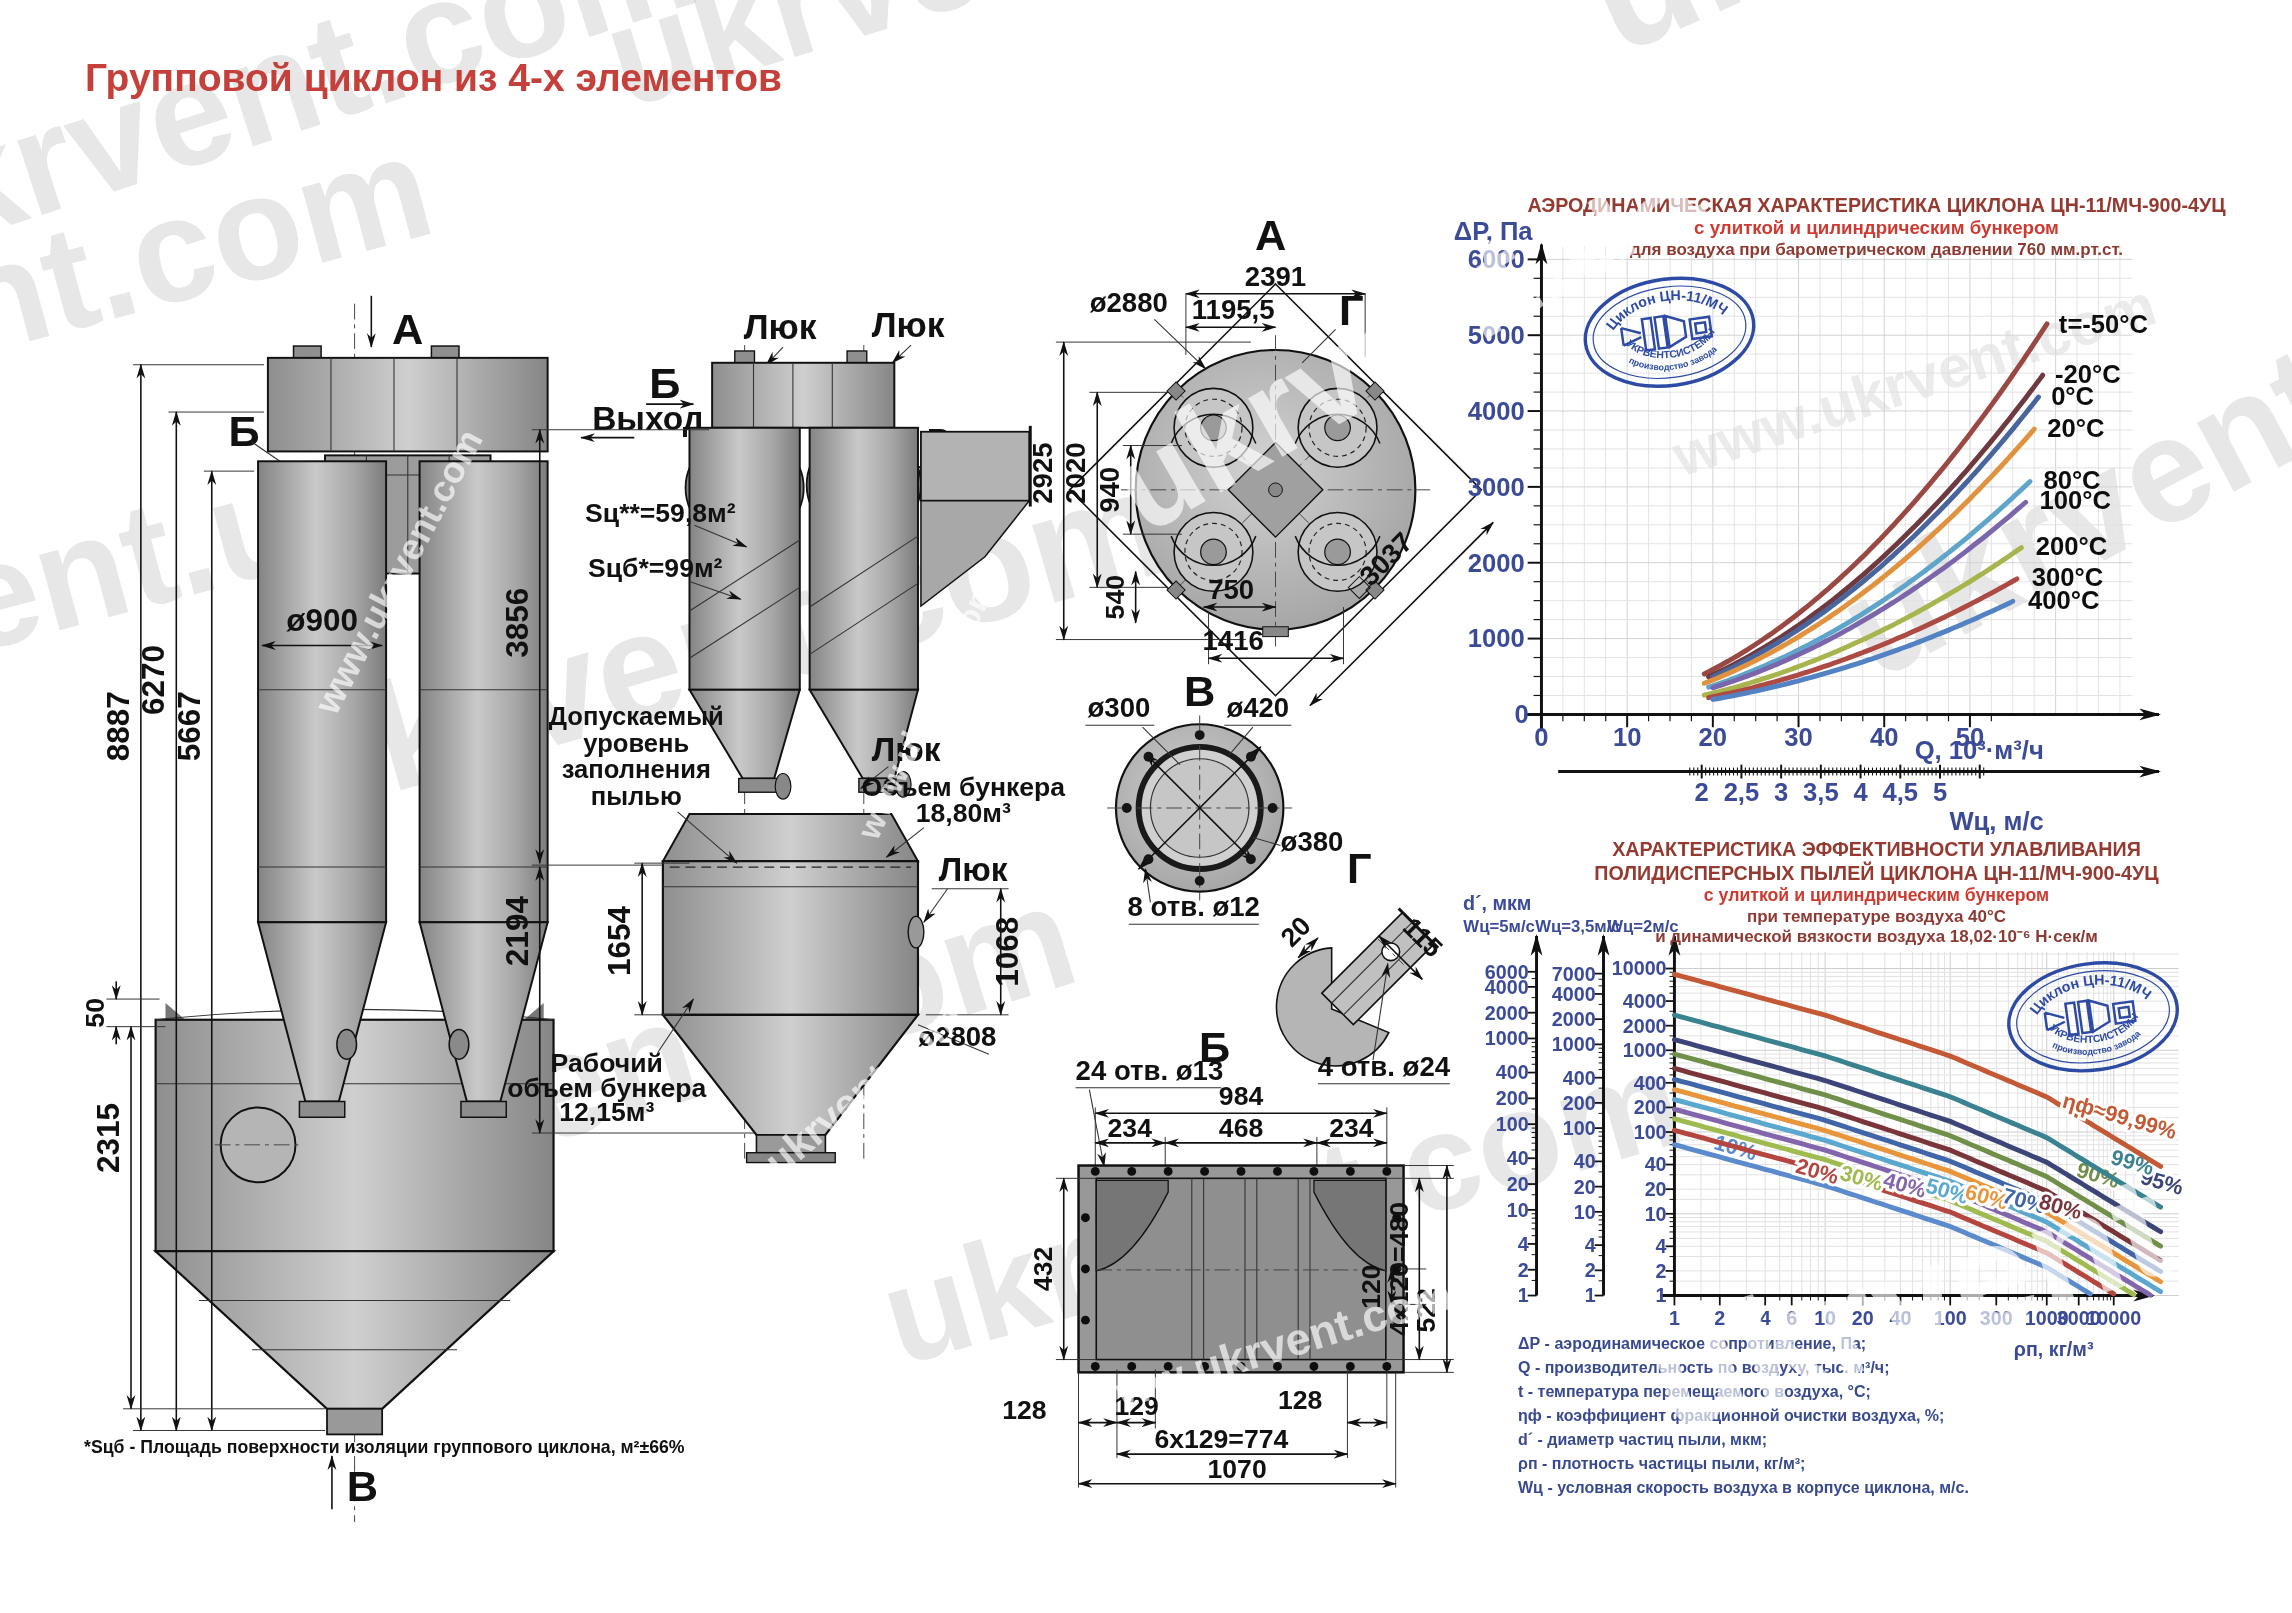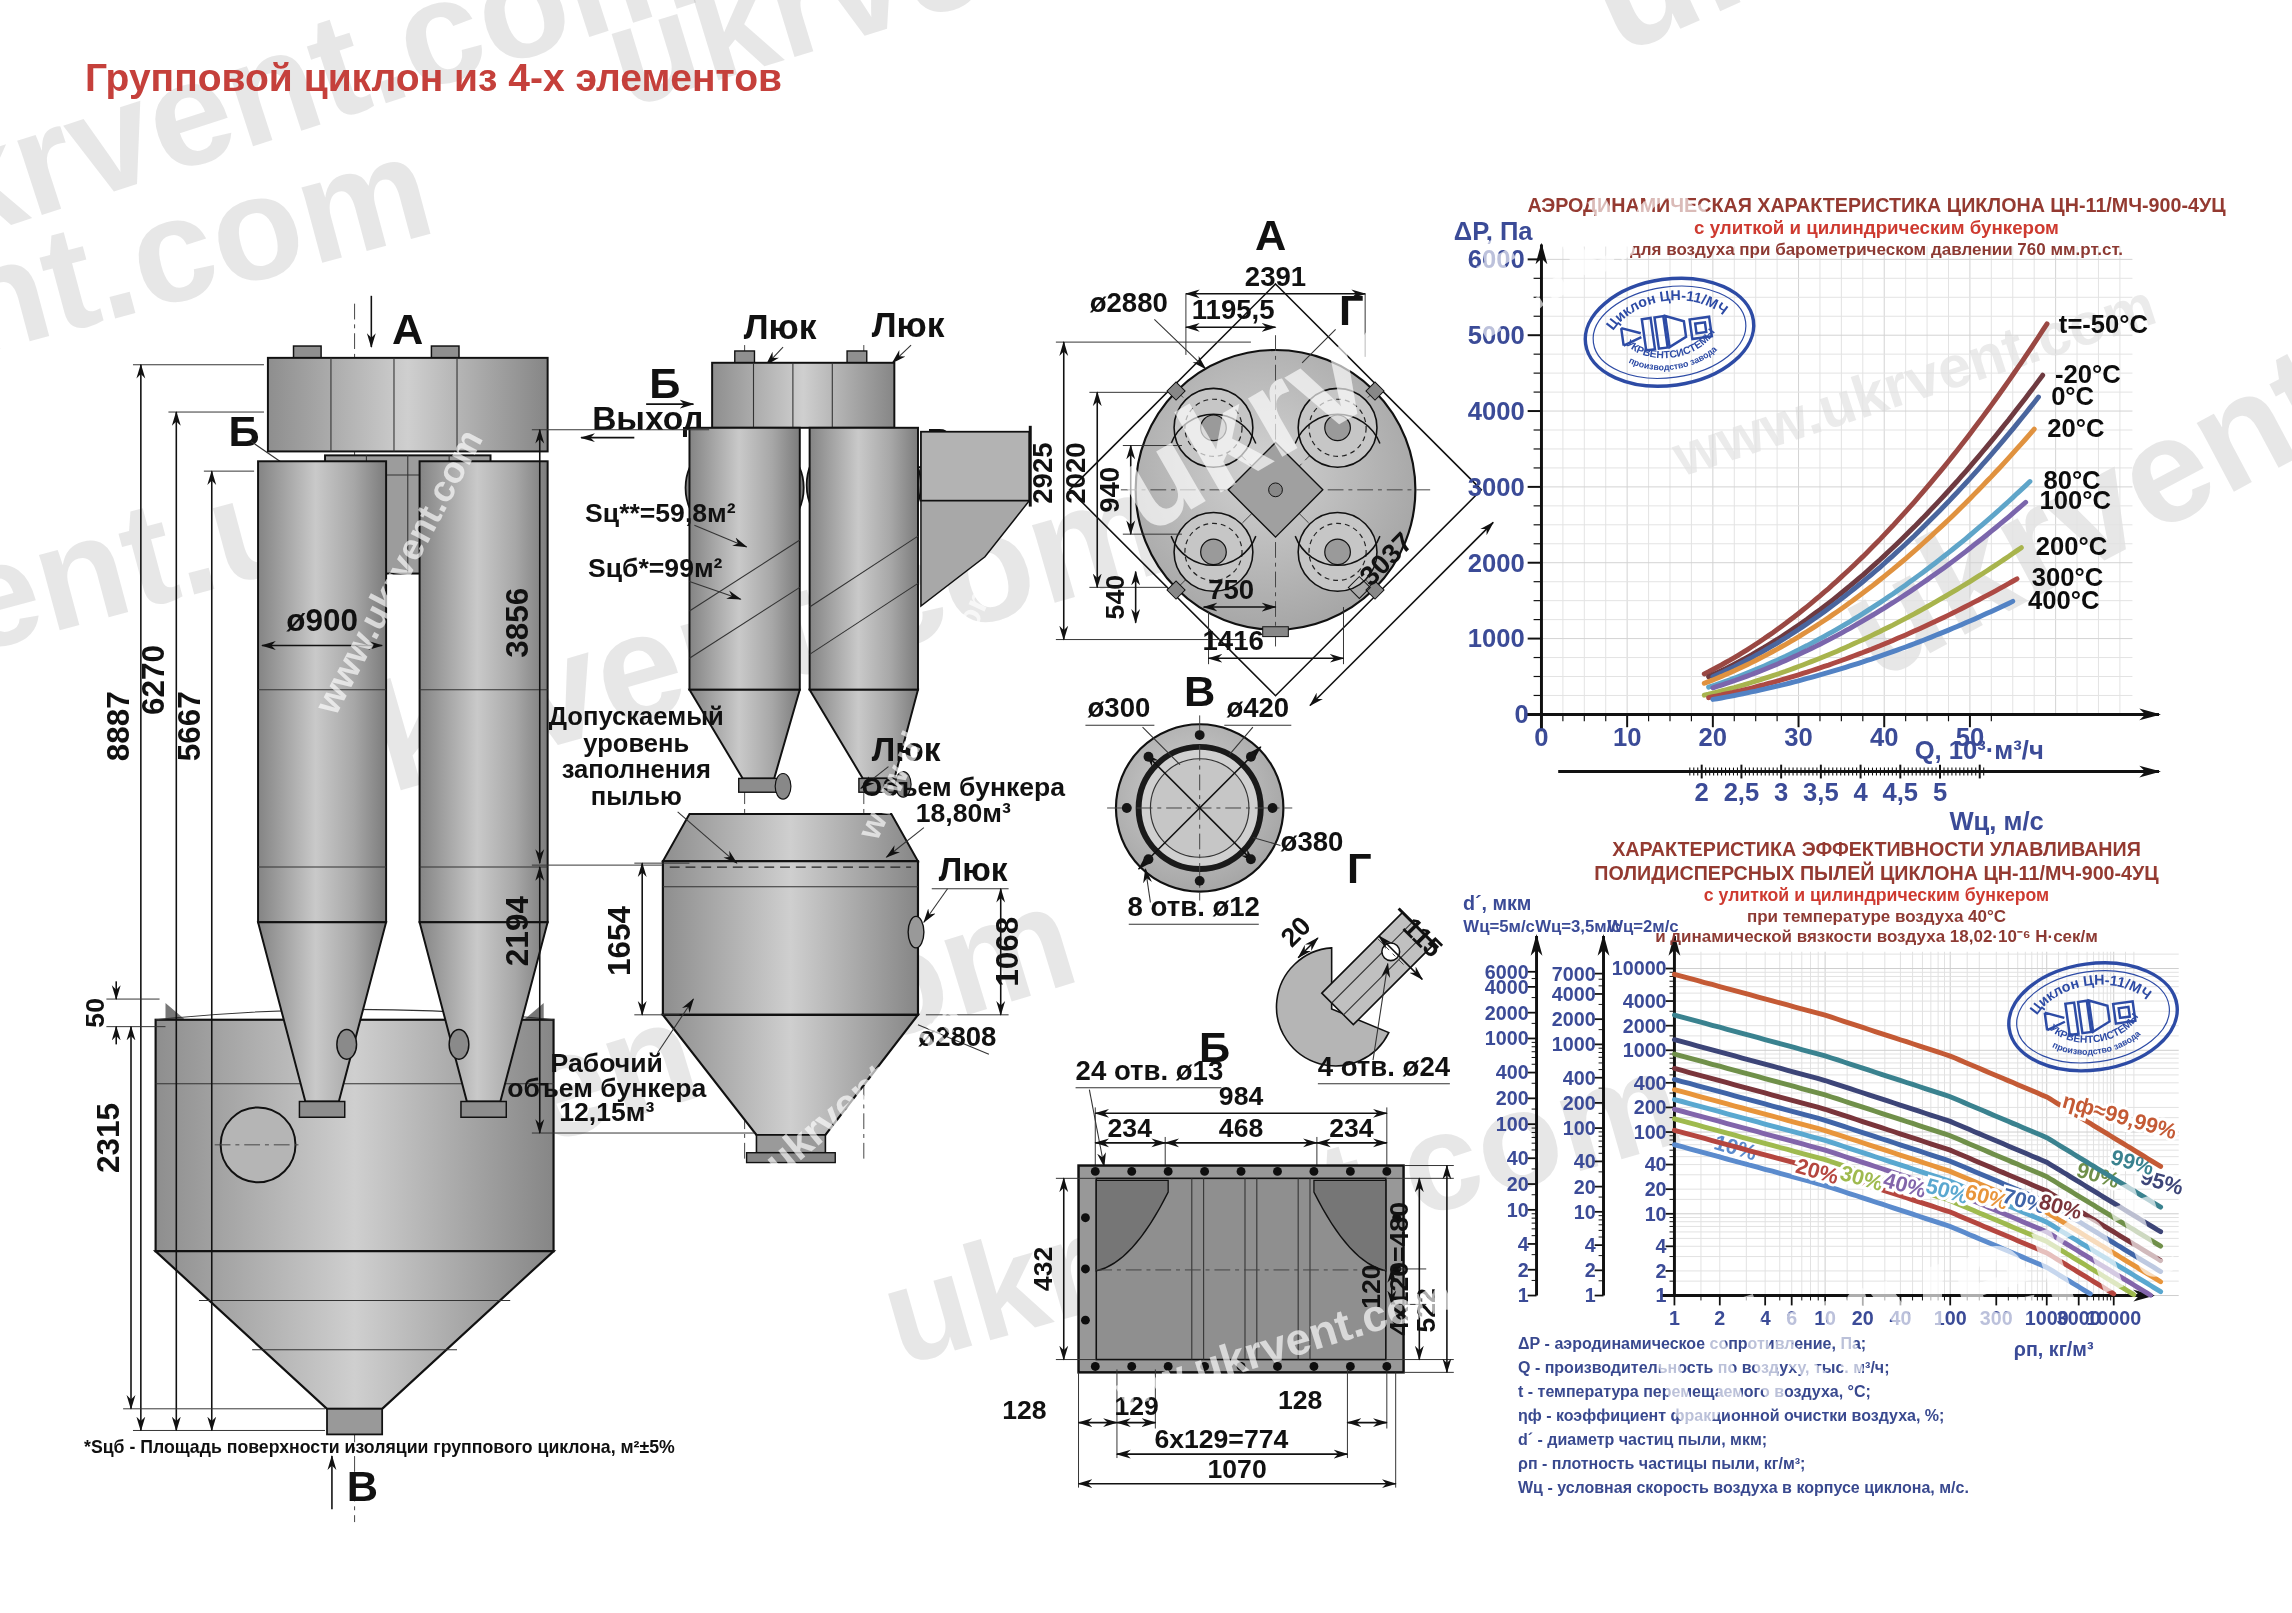--- a/index.html
+++ b/index.html
@@ -68,21 +68,21 @@
     <div>ΔР - аэродинамическое сопротивление, Па;</div>
     <div>Q - производительность по воздуху, тыс. м³/ч;</div>
     <div>t - температура перемещаемого воздуха, °С;</div>
     <div>ηф - коэффициент фракционной очистки воздуха, %;</div>
     <div>d´ - диаметр частиц пыли, мкм;</div>
     <div>ρп - плотность частицы пыли, кг/м³;</div>
     <div>Wц - условная скорость воздуха в корпусе циклона, м/с.</div>
   </div>
 
   <div id="foot">
-    <div>*Sцб - Площадь поверхности изоляции группового циклона, м²±5%</div>
+    <div>*Sцб - Площадь поверхности изоляции группового циклона, м²±66%</div>
   </div>
 
   <svg id="gfx" width="2292" height="1614" viewBox="0 0 2327 1638">
     <defs>
       <marker id="ar" markerUnits="userSpaceOnUse" markerWidth="15" markerHeight="10" refX="14" refY="5" orient="auto-start-reverse">
         <path d="M15,5 L0,0.5 L4.5,5 L0,9.5 Z" fill="#111"></path>
       </marker>
       <marker id="aa" markerUnits="userSpaceOnUse" markerWidth="22" markerHeight="14" refX="20" refY="7" orient="auto-start-reverse">
         <path d="M22,7 L0,1 L6,7 L0,13 Z" fill="#111"></path>
       </marker>

